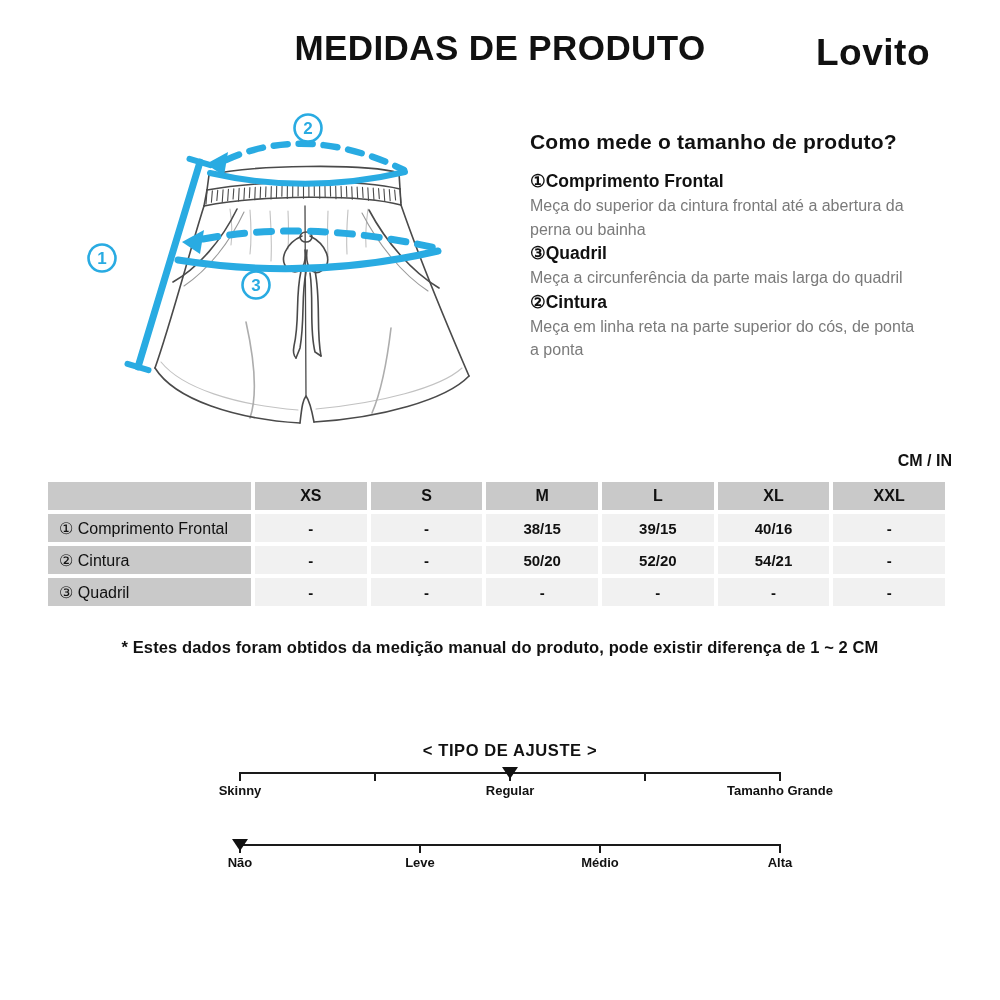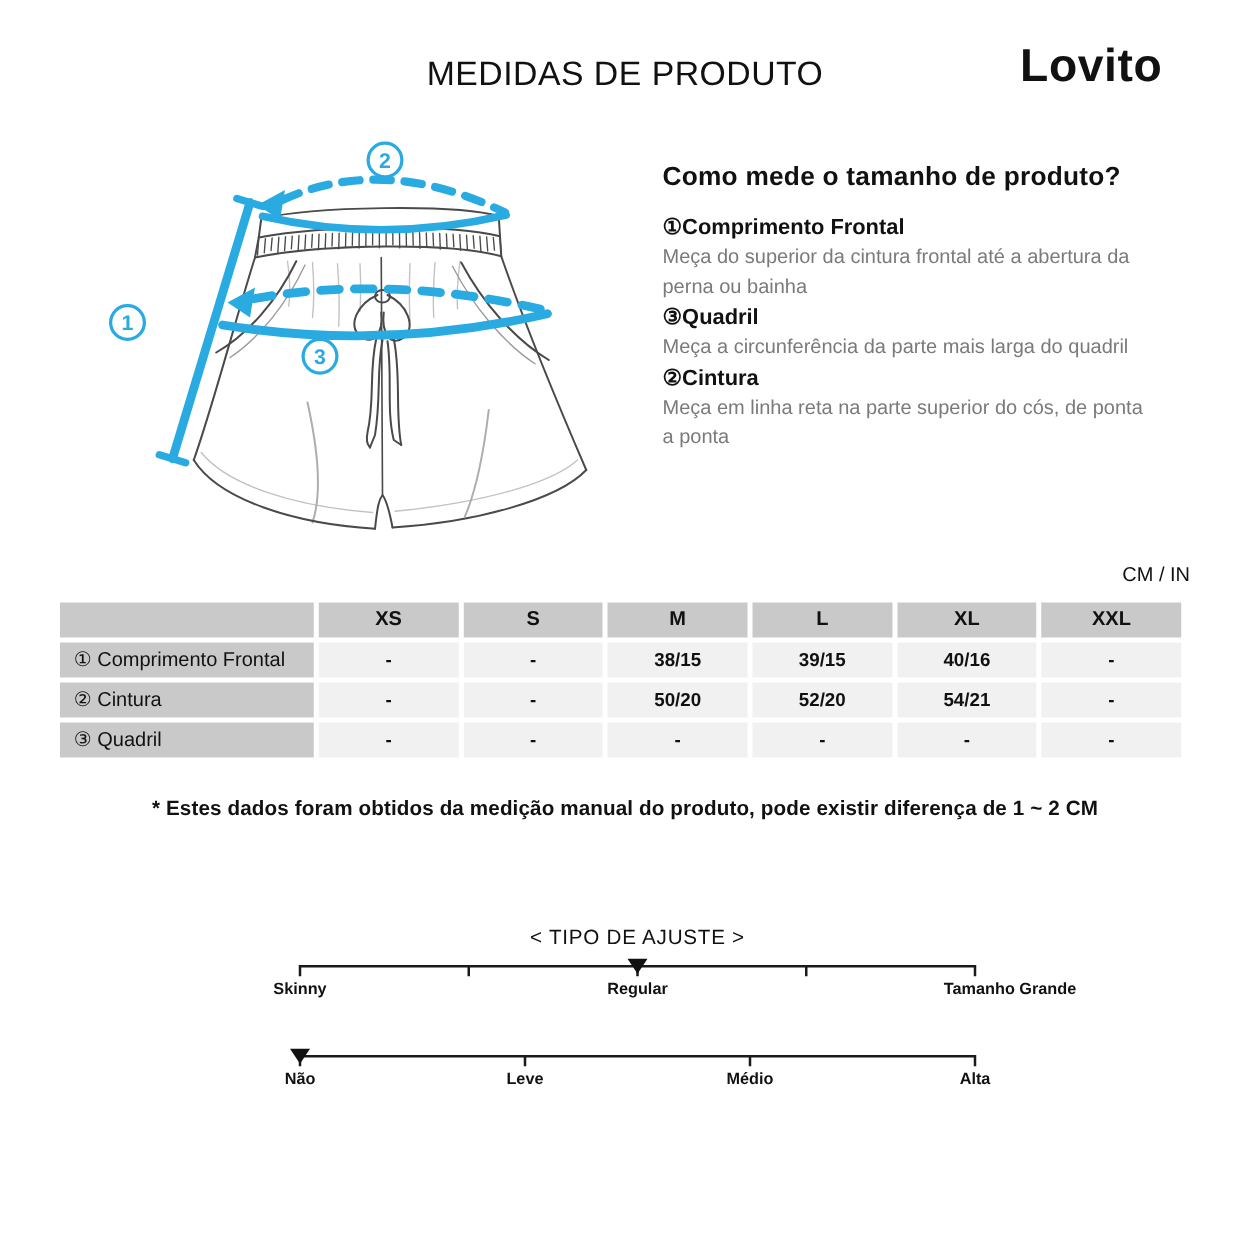--- a/index.html
+++ b/index.html
@@ -3,38 +3,38 @@
 <meta charset="utf-8">
 <style>
   *{margin:0;padding:0;box-sizing:border-box}
   html,body{width:1000px;height:1000px}
   body{
     position:relative;background:#fff;color:#111;
     font-family:"Liberation Sans",sans-serif;
     --accent:#29abe2; --muted:#7a7a7a; --hdrbg:#c9c9c9; --cellbg:#f1f1f1; --line:#1a1a1a;
   }
   .abs{position:absolute}
-  .title{left:0;right:0;top:44px;text-align:center;font-size:27px;font-weight:400;letter-spacing:.4px}
+  .title{left:0;right:0;top:28px;text-align:center;font-size:35px;font-weight:700;letter-spacing:.4px}
   .logo{right:70px;top:32px;font-size:37px;font-weight:800;letter-spacing:.5px}
   .illus{left:60px;top:100px;width:470px;height:350px}
   .guide{left:530px;top:130px;width:430px}
   .g-head{font-size:21px;font-weight:800;margin-bottom:15px;letter-spacing:.2px}
   .g-item{margin-top:0}
   .g-label{font-size:17.5px;font-weight:700;line-height:25px}
   .g-desc{font-size:16px;color:var(--muted);line-height:23.5px;width:394px}
-  .unit{right:48px;top:452px;font-size:16px;font-weight:400}
+  .unit{right:48px;top:452px;font-size:16px;font-weight:700}
   .size-table{left:48px;top:482px;width:897px}
   .t-row{display:grid;grid-template-columns:203px repeat(6,1fr);column-gap:4px;margin-bottom:4px}
   .t-cell{height:28px;display:flex;align-items:center;justify-content:center}
   .t-head{background:var(--hdrbg);font-weight:700;font-size:16px}
   .t-label{background:var(--hdrbg);justify-content:flex-start;padding-left:11px;font-size:16px;font-weight:400;white-space:nowrap}
   .t-val{background:var(--cellbg);font-weight:700;font-size:15px}
   .footnote{left:0;right:0;top:638px;text-align:center;font-weight:700;font-size:16.5px;letter-spacing:.1px}
   .scale{left:240px;top:0;width:540px;height:1000px;position:absolute;pointer-events:none}
-  .scale-title{position:absolute;left:0;width:100%;text-align:center;font-size:16.5px;font-weight:400;letter-spacing:.6px}
+  .scale-title{position:absolute;left:0;width:100%;text-align:center;font-size:16.5px;font-weight:700;letter-spacing:.6px}
   .scale-line{position:absolute;left:0;width:100%;height:2px;background:var(--line)}
   .tick{position:absolute;width:2px;height:9px;background:var(--line)}
   .marker{position:absolute;width:0;height:0;border-left:8px solid transparent;border-right:8px solid transparent;border-top:12px solid #111}
   .s-label{position:absolute;transform:translateX(-50%);font-size:13px;font-weight:700;white-space:nowrap}
 </style>
 </head>
 <body style="--accent: #29abe2; --hdrbg: #c9c9c9; --cellbg: #f1f1f1; --muted: #7a7a7a; --line: #1a1a1a;">
 
 <div class="abs title">MEDIDAS DE PRODUTO</div>
 <div class="abs logo">Lovito</div>
@@ -213,21 +213,21 @@
     <div class="scale">
       <div class="scale-title" style="top: 741px;">&lt; TIPO DE AJUSTE &gt;</div>
       <div class="scale-line" style="top: 772px;"></div>
       <div class="tick" style="left: -1px; top: 772px;"></div>
       <div class="s-label" style="left: 0px; top: 783px;">Skinny</div>
       <div class="tick" style="left: 134px; top: 772px;"></div>
       <div class="tick" style="left: 269px; top: 772px;"></div>
       <div class="s-label" style="left: 270px; top: 783px;">Regular</div>
       <div class="tick" style="left: 404px; top: 772px;"></div>
       <div class="tick" style="left: 539px; top: 772px;"></div>
-      <div class="s-label" style="left: 540px; top: 783px; margin-left: 28px;">Tamanho Grande</div>
+      <div class="s-label" style="left: 540px; top: 783px;">Tamanho Grande</div>
       <div class="marker" style="left: 262px; top: 767px;"></div>
     </div>
     <div class="scale">
       <div class="scale-line" style="top: 844px;"></div>
       <div class="tick" style="left: -1px; top: 844px;"></div>
       <div class="s-label" style="left: 0px; top: 855px;">Não</div>
       <div class="tick" style="left: 178.982px; top: 844px;"></div>
       <div class="s-label" style="left: 179.982px; top: 855px;">Leve</div>
       <div class="tick" style="left: 359.018px; top: 844px;"></div>
       <div class="s-label" style="left: 360.018px; top: 855px;">Médio</div>

